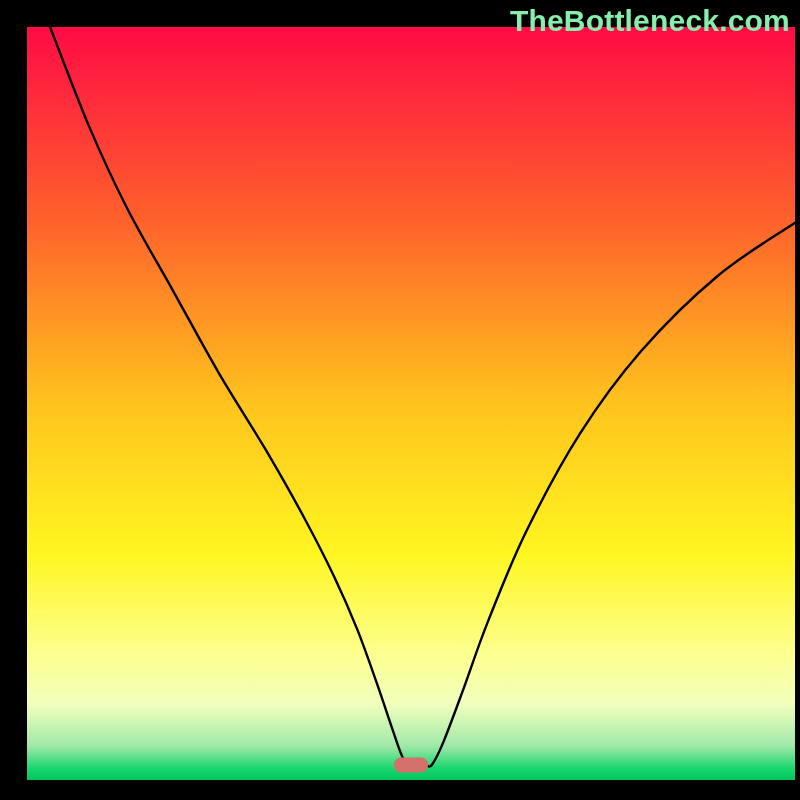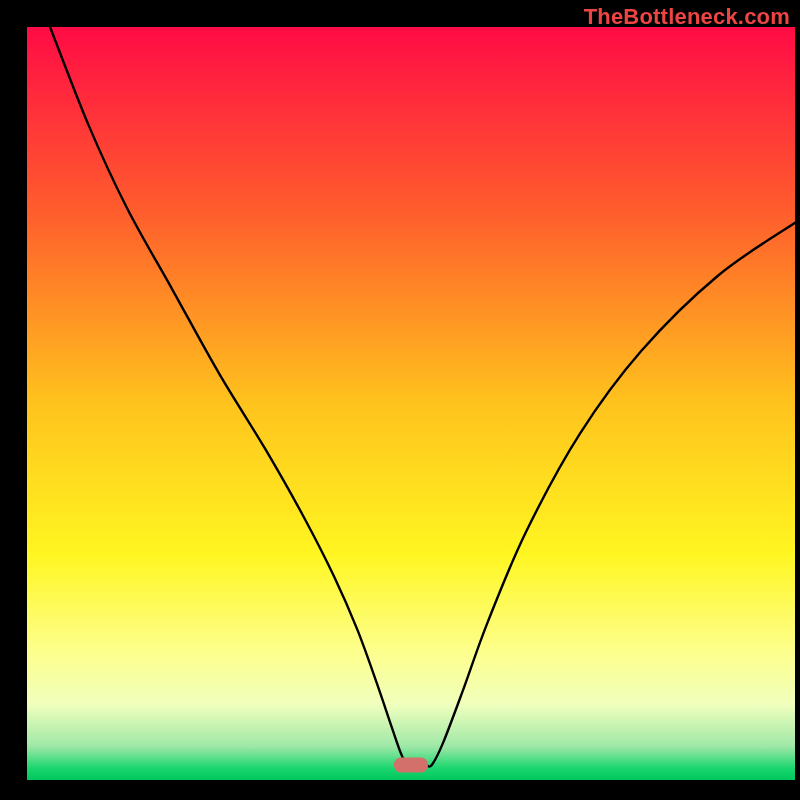--- a/index.html
+++ b/index.html
@@ -14,22 +14,22 @@
   .frame {
     position: relative;
     width: 800px;
     height: 800px;
     background: #000;
   }
   .watermark {
     position: absolute;
     top: 4px;
     right: 10px;
-    color: #ef4444;
-    font-size: 22px;
+    color: #86efac;
+    font-size: 30px;
     font-weight: 600;
     letter-spacing: 0.2px;
     z-index: 4;
   }
   svg.plot {
     position: absolute;
     top: 0;
     left: 0;
     width: 800px;
     height: 800px;

